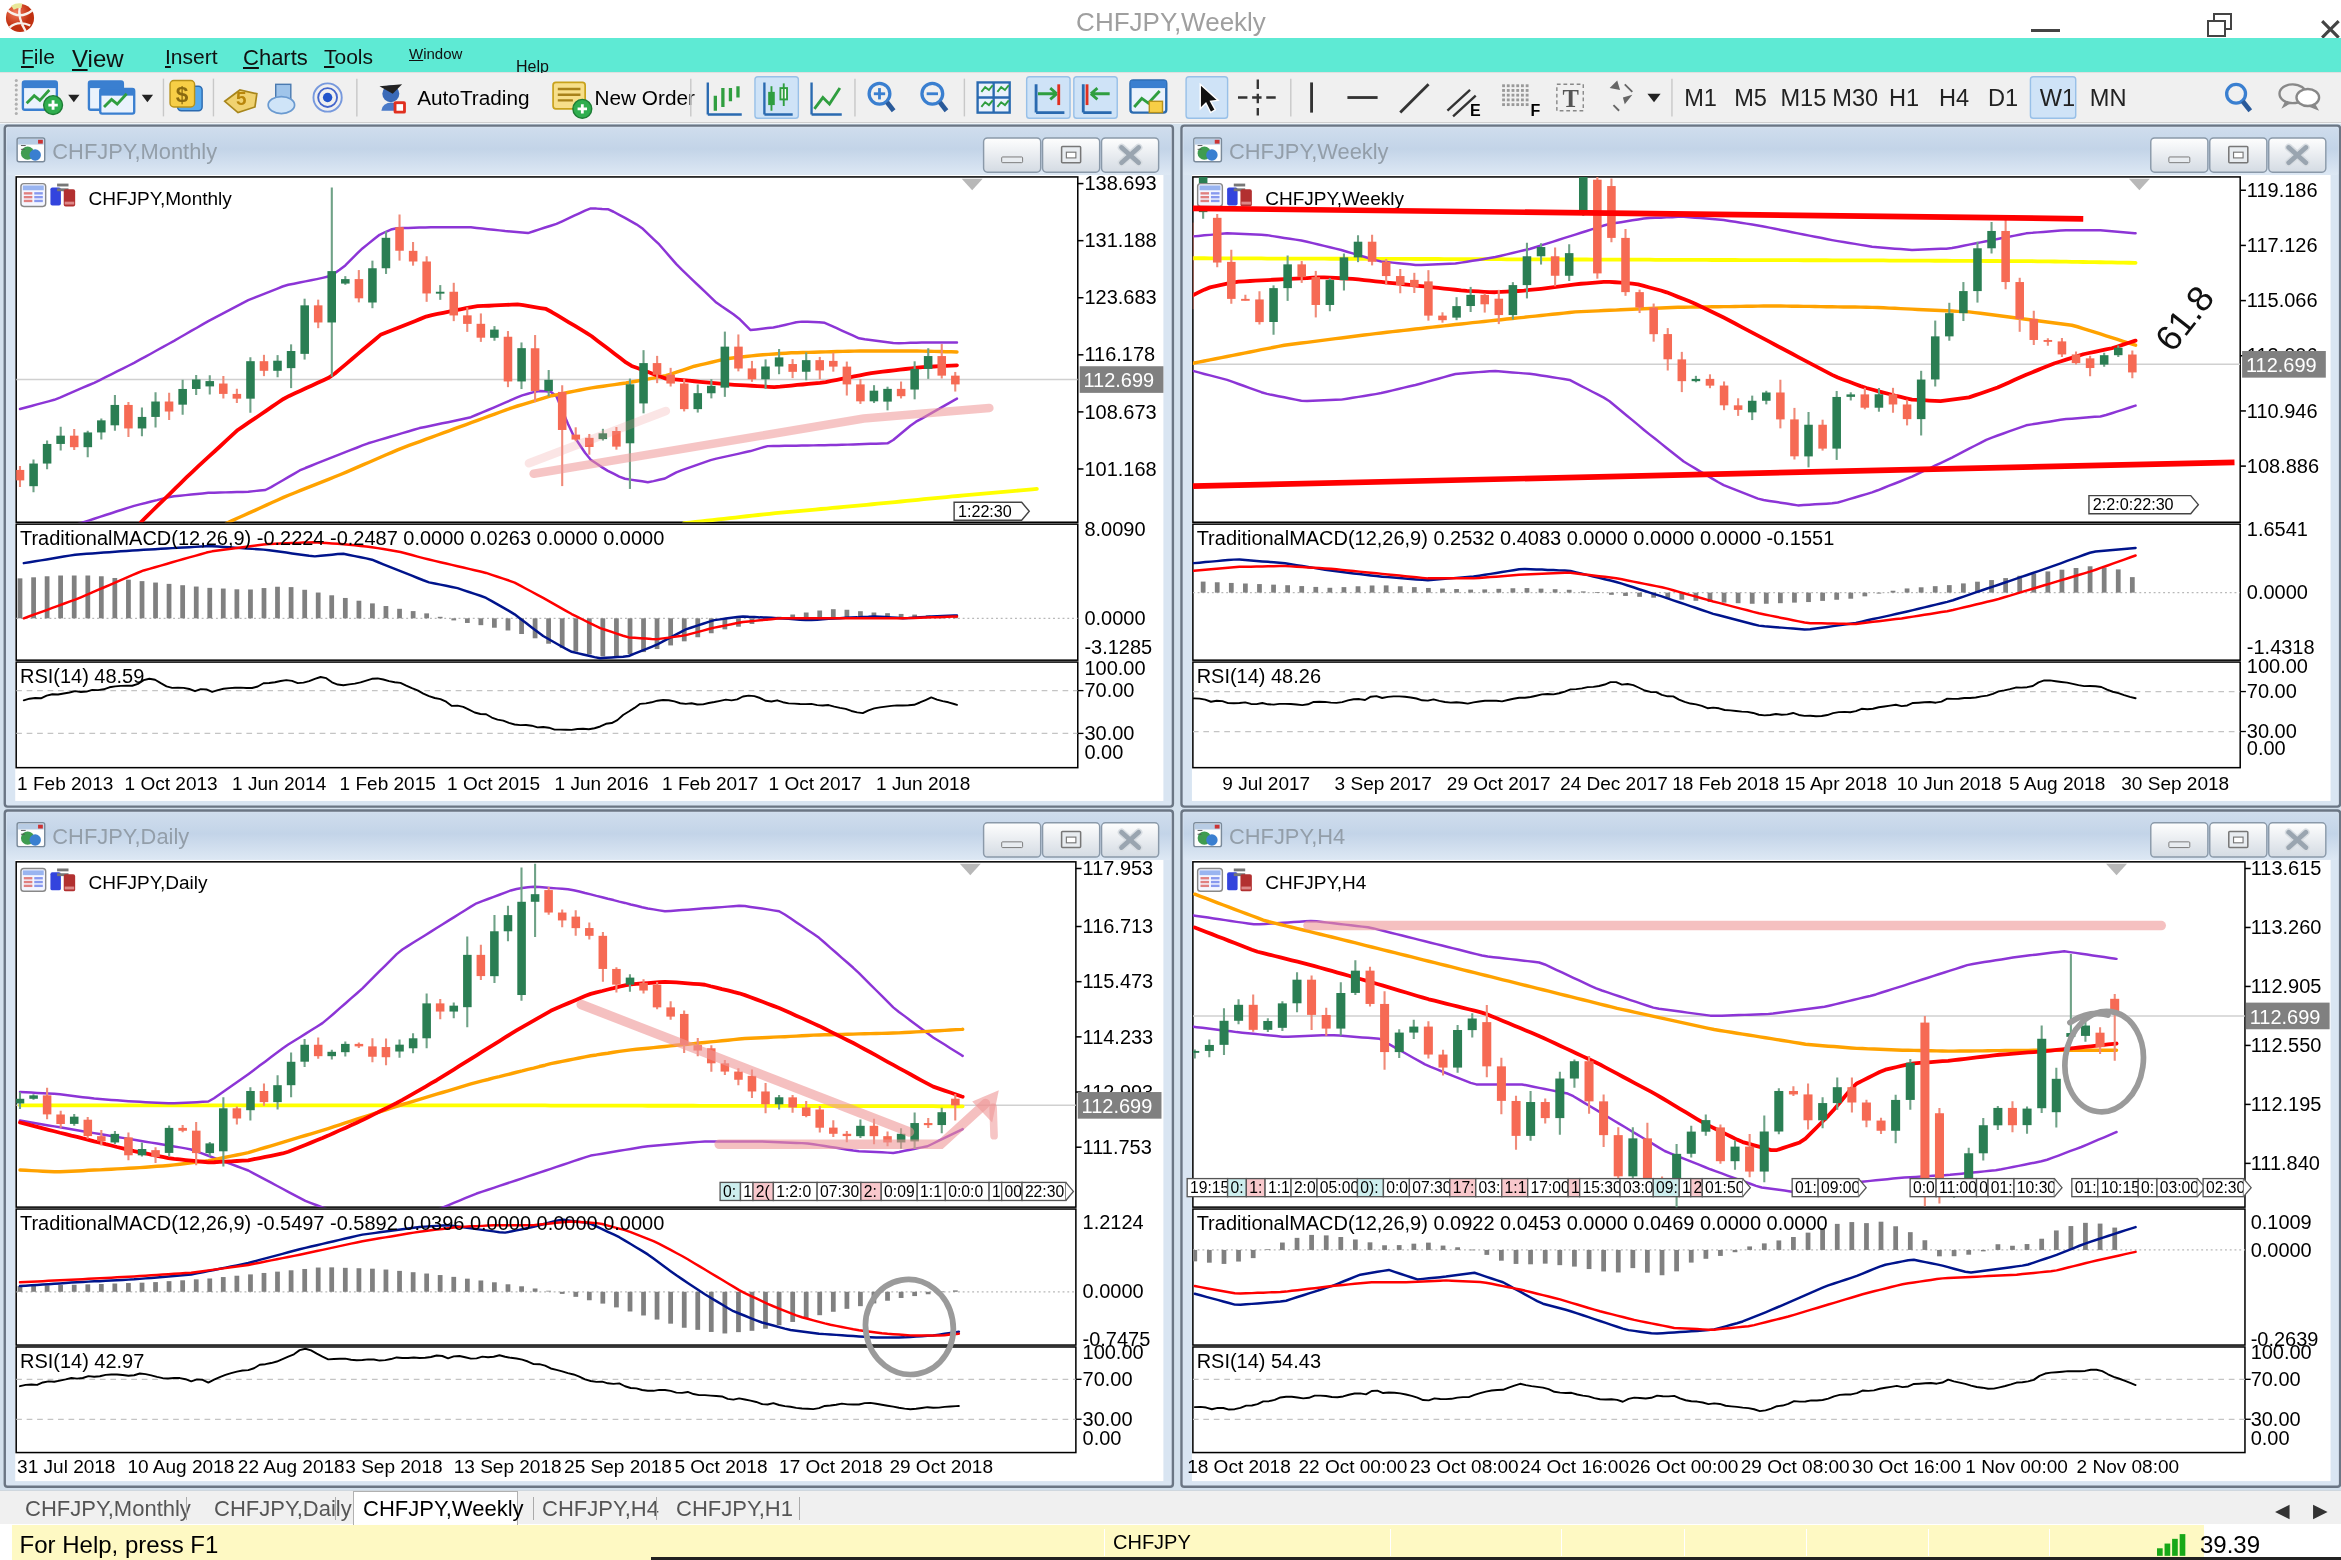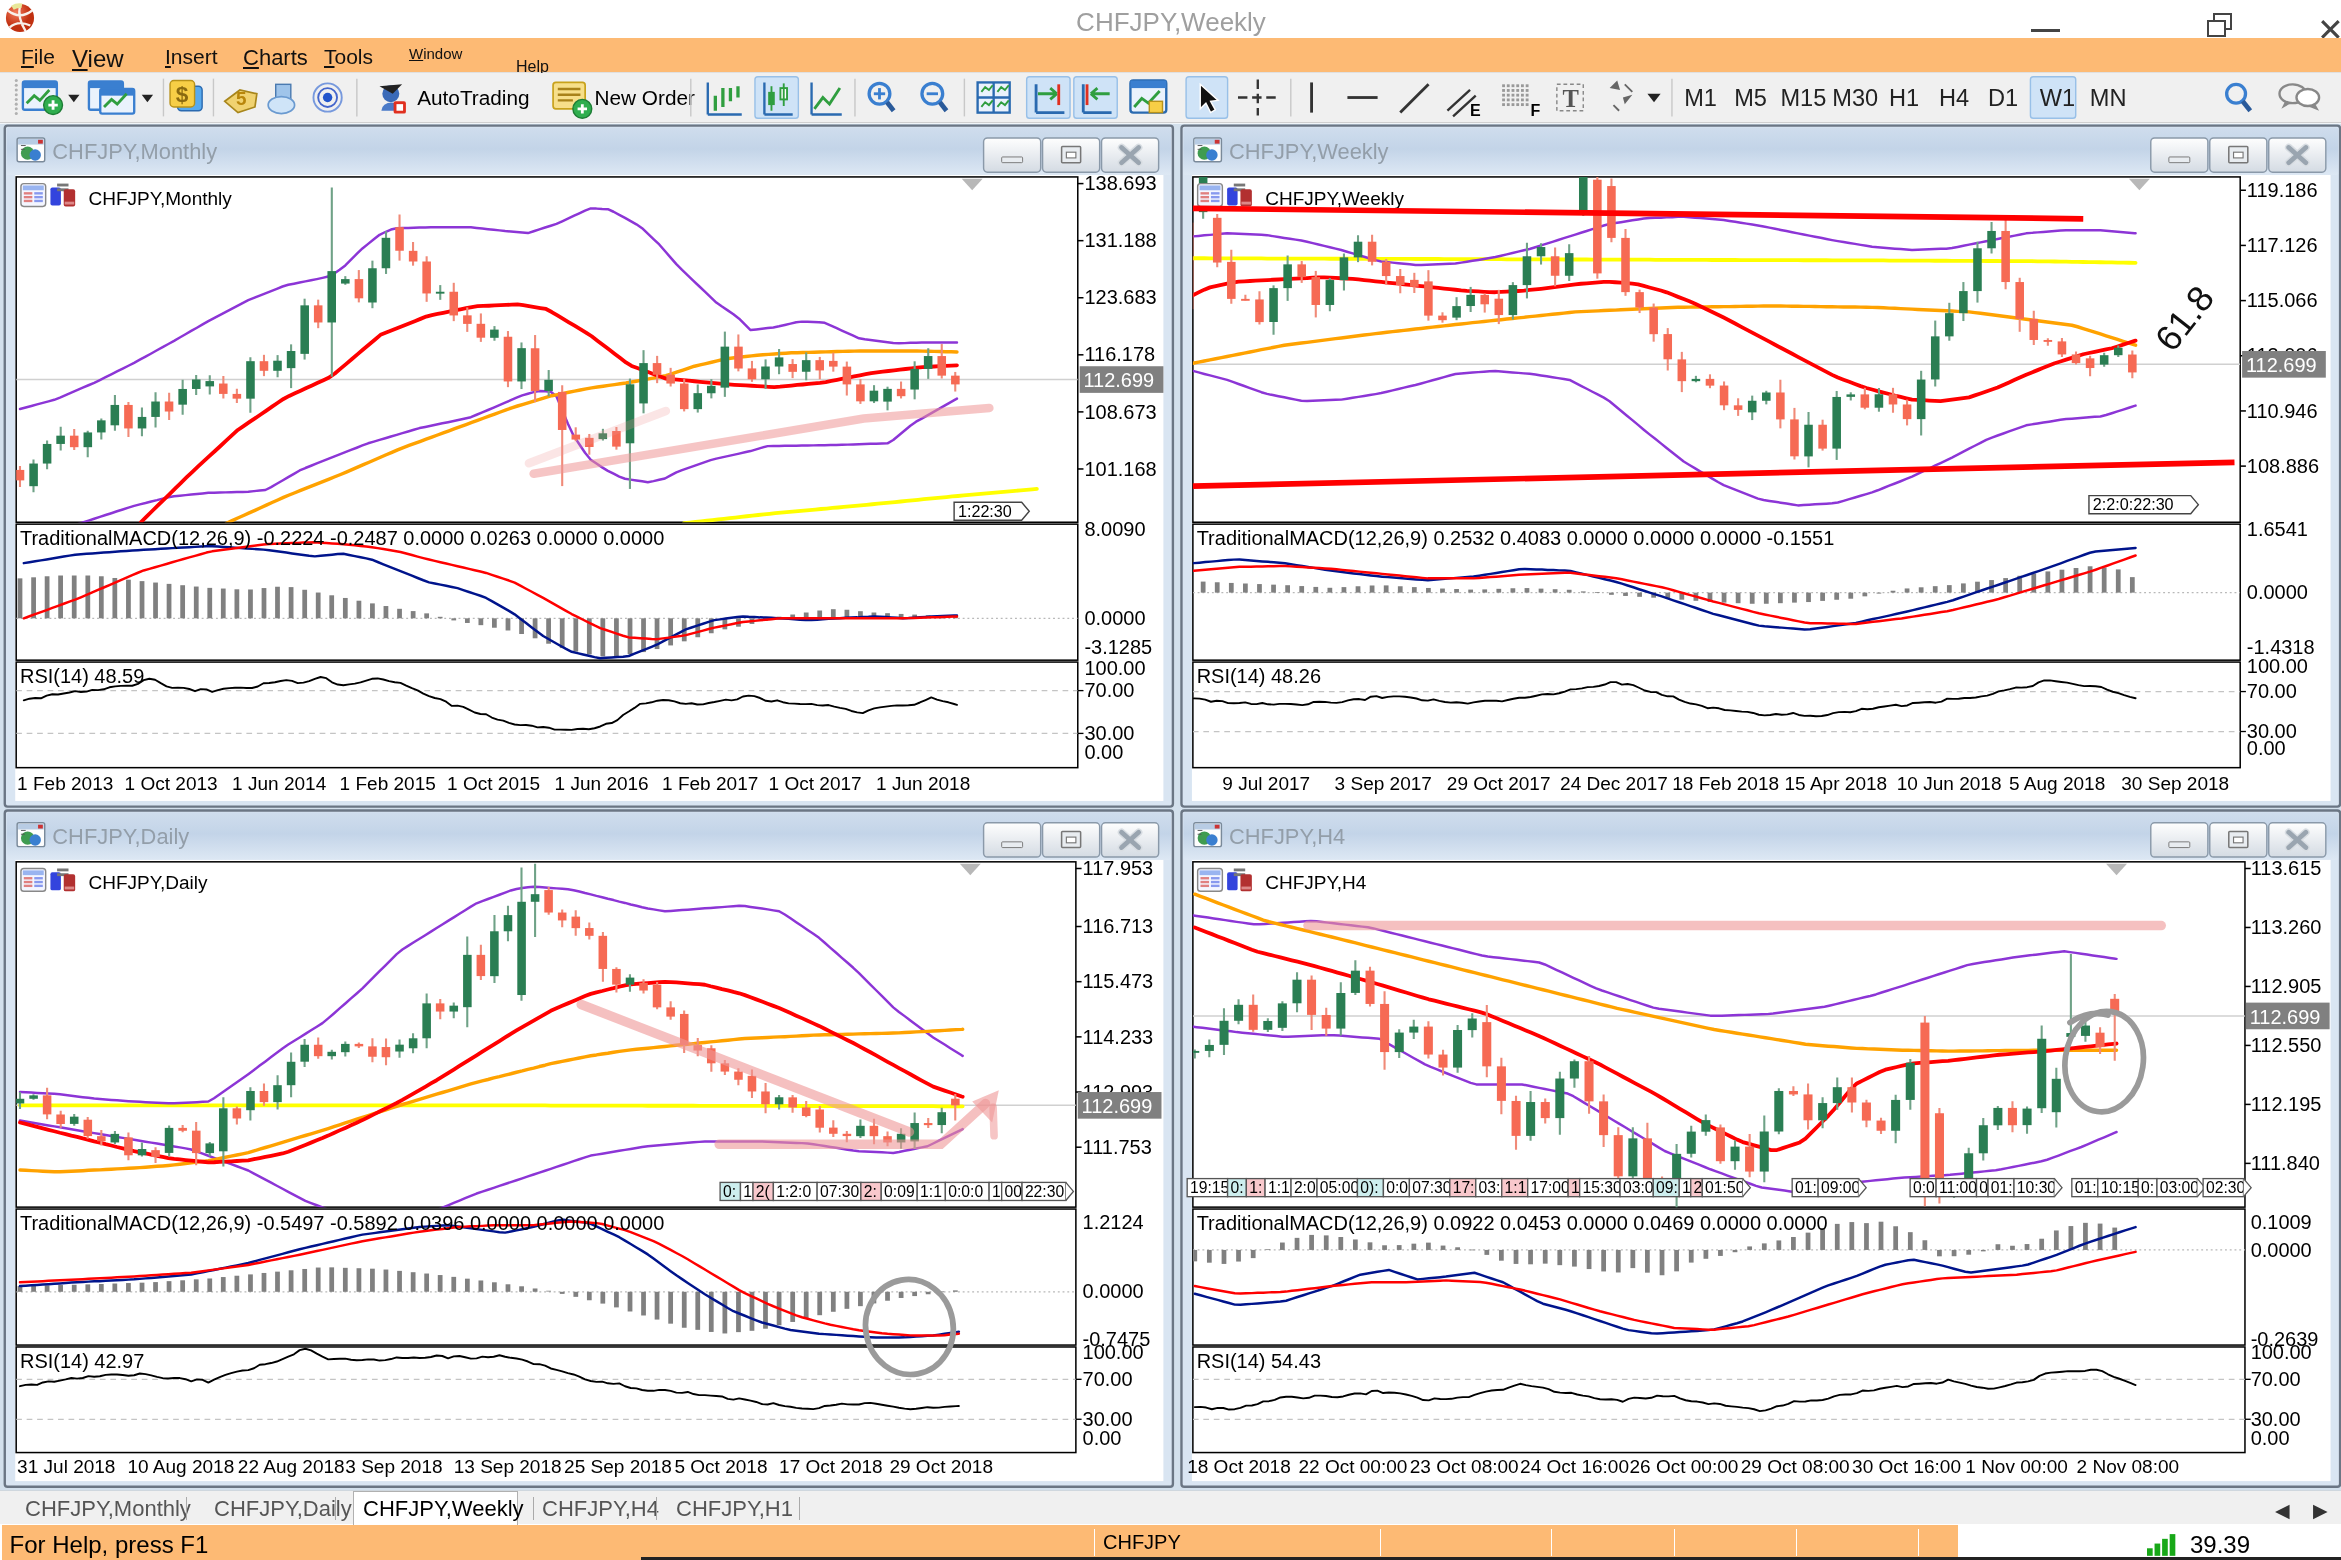--- a/index.html
+++ b/index.html
@@ -15,21 +15,21 @@
       <circle cx="16" cy="16" r="15" fill="url(#mtg)"></circle>
       <path d="M3,8 Q16,18 29,8 M16,2 Q13,16 22,30 M5,26 Q14,18 27,24" stroke="#f8f0ea" stroke-width="2.5" fill="none"></path>
       <path d="M8,5 a14,14 0 0 1 10,-2" stroke="#e8e89a" stroke-width="5" fill="none"></path>
     </svg>
     <div class="abs" style="left:0;top:6.7px;width:2342px;text-align:center;font-size:26px;color:#9f9f9f">CHFJPY,Weekly</div>
     <div class="abs" style="left:2031px;top:28.5px;width:28.5px;height:3.8px;background:#444"></div>
     <div class="abs" style="left:2213px;top:13.3px;width:19px;height:17px;border:2.9px solid #444;background:#fff"></div>
     <div class="abs" style="left:2207px;top:20px;width:19px;height:17px;border:2.9px solid #444;background:#fff"></div>
     <div class="abs" style="left:2317px;top:11.4px;font-size:32px;color:#444">✕</div>
   </div>
-<div class="abs" style="left:0;top:38px;width:2342px;height:35px;background:#fdba74;border-bottom:1px solid #e0e0e0">
+<div class="abs" style="left:0;top:38px;width:2342px;height:35px;background:#5eead4;border-bottom:1px solid #e0e0e0">
     <div class="abs" style="left:21px;top:6.7px;font-size:21px;color:#111"><span style="text-decoration:underline">F</span>ile</div>
     <div class="abs" style="left:72px;top:6.7px;font-size:24px;color:#111"><span style="text-decoration:underline">V</span>iew</div>
     <div class="abs" style="left:165px;top:6.7px;font-size:21px;color:#111"><span style="text-decoration:underline">I</span>nsert</div>
     <div class="abs" style="left:243px;top:6.7px;font-size:22px;color:#111"><span style="text-decoration:underline">C</span>harts</div>
     <div class="abs" style="left:324px;top:6.7px;font-size:21px;color:#111"><span style="text-decoration:underline">T</span>ools</div>
     <div class="abs" style="left:409px;top:6.7px;font-size:15px;color:#111"><span style="text-decoration:underline">W</span>indow</div>
     <div class="abs" style="left:516px;top:20px;font-size:16px;color:#111"><span style="text-decoration:underline">H</span>elp</div>
   </div>
 <div class="abs" style="left:0;top:73px;width:2342px;height:50px;background:#f0f0f0;border-bottom:1px solid #cfcfcf">
     <svg width="2342" height="50" style="position:absolute;left:0;top:0" viewBox="0 0 2462 53">
@@ -190,21 +190,21 @@
     <div class="abs" style="left:542px;top:4.8px;font-size:22px;color:#555">CHFJPY,H4</div>
     <div class="abs" style="left:676px;top:4.8px;font-size:22px;color:#555">CHFJPY,H1</div>
     <div class="abs" style="left:186px;top:5.7px;width:1px;height:23px;background:#aaa"></div>
     <div class="abs" style="left:335px;top:5.7px;width:1px;height:23px;background:#aaa"></div>
     <div class="abs" style="left:533px;top:5.7px;width:1px;height:23px;background:#aaa"></div>
     <div class="abs" style="left:656px;top:5.7px;width:1px;height:23px;background:#aaa"></div>
     <div class="abs" style="left:799px;top:5.7px;width:1px;height:23px;background:#aaa"></div>
     <div class="abs" style="left:2275px;top:7.6px;font-size:19px;color:#333">◀</div>
     <div class="abs" style="left:2313px;top:7.6px;font-size:19px;color:#333">▶</div>
   </div>
-<div class="abs" style="left:2px;top:1525px;width:1956px;height:36px;background:#fdba74">
+<div class="abs" style="left:12px;top:1525px;width:2192px;height:36px;background:#fef9c3">
     <div class="abs" style="left:7.6px;top:5.7px;font-size:24px;color:#000">For Help, press F1</div>
     <div class="abs" style="left:1101px;top:5.7px;font-size:20px;color:#000">CHFJPY</div>
     <div class="abs" style="left:1092px;top:3.8px;width:1px;height:27px;background:#c8c8c8;border-right:1px solid #fff"></div>
     <div class="abs" style="left:1378px;top:3.8px;width:1px;height:27px;background:#c8c8c8;border-right:1px solid #fff"></div>
     <div class="abs" style="left:1549px;top:3.8px;width:1px;height:27px;background:#c8c8c8;border-right:1px solid #fff"></div>
     <div class="abs" style="left:1672px;top:3.8px;width:1px;height:27px;background:#c8c8c8;border-right:1px solid #fff"></div>
     <div class="abs" style="left:1794px;top:3.8px;width:1px;height:27px;background:#c8c8c8;border-right:1px solid #fff"></div>
     <div class="abs" style="left:1916px;top:3.8px;width:1px;height:27px;background:#c8c8c8;border-right:1px solid #fff"></div>
     <div class="abs" style="left:2037px;top:3.8px;width:1px;height:27px;background:#c8c8c8;border-right:1px solid #fff"></div>
     <svg class="abs" style="left:2145px;top:7.6px" width="34" height="23" viewBox="0 0 36 24">

